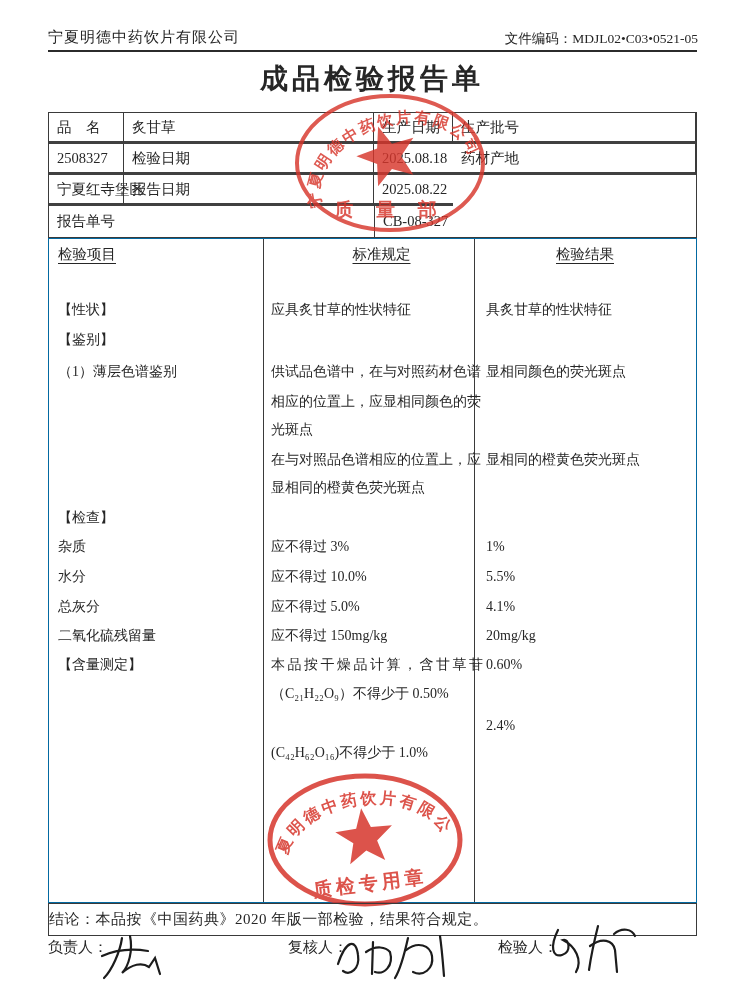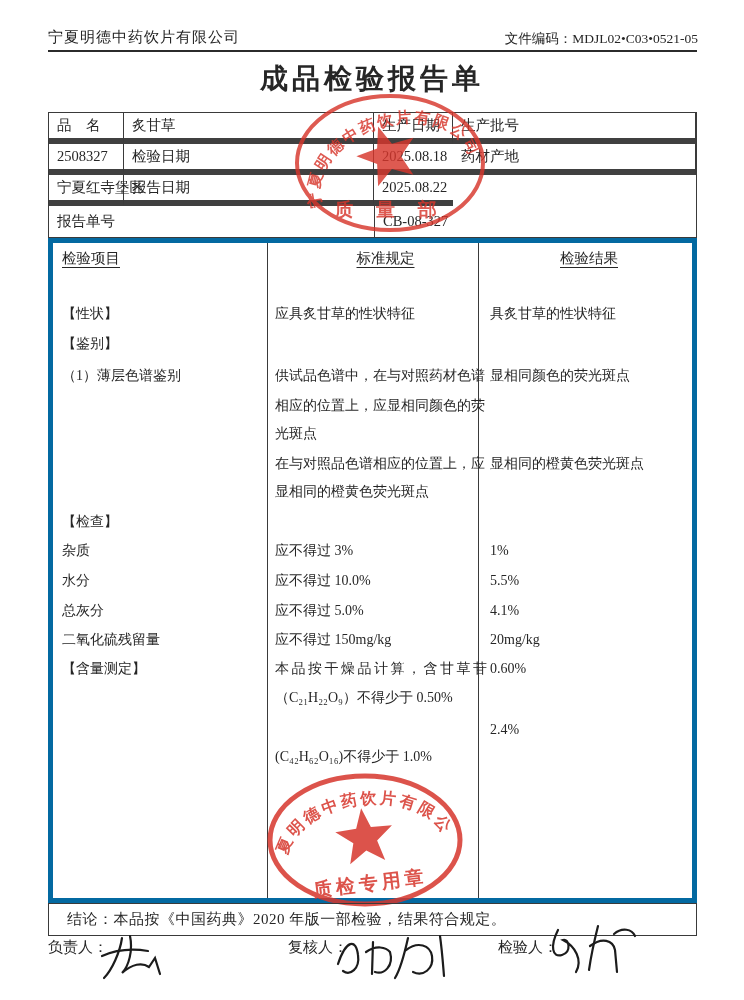--- a/index.html
+++ b/index.html
@@ -14,42 +14,42 @@
   .doccode{right:46px;top:30px;font-size:13.5px;}
   .header-rule{left:48px;top:50px;width:649px;border-top:2px solid #2b2b2b;height:0;}
   .title{left:0;top:60px;width:744px;text-align:center;font-size:28px;font-weight:bold;letter-spacing:4px;}
   
   .info-grid{
     left:48px;top:112px;width:649px;height:126px;
     display:grid;grid-template-columns:75px 250px 79px 1fr;
     grid-template-rows:1fr 1fr 1fr 1fr;
     border:1px solid #3a3a3a;box-sizing:border-box;
   }
-  .cell{border-right:1px solid #3a3a3a;border-bottom:6px solid #404040;
+  .cell{border-right:1px solid #3a3a3a;border-bottom:3px solid #404040;
     display:flex;align-items:center;padding:0 8px;font-size:14.5px;box-sizing:border-box;white-space:nowrap;}
   .cell.last{border-right:none;}
   .cell.bot{border-bottom:none;}
   .cell.nr{border-right:none;}
   .jlabel{width:100%;display:flex;justify-content:space-between;}
   
-  .main-box{left:48px;top:238px;width:649px;height:665px;border:5px solid #0369a1;box-sizing:border-box;}
+  .main-box{left:48px;top:238px;width:649px;height:665px;border:1px solid #0369a1;box-sizing:border-box;}
   .vline{position:absolute;top:0;bottom:0;width:0;border-left:1px solid #3a3a3a;}
   .v1{left:214px;} .v2{left:425px;}
   .ln{position:absolute;font-size:14px;white-space:nowrap;line-height:17px;}
   .c1{left:9px;width:200px;}
   .c2{left:222px;width:200px;}
   .c3{left:437px;width:206px;}
   .th{font-size:14.5px;text-decoration:underline;text-underline-offset:4px;}
   .th.center{text-align:center;}
   .hd2{left:227px;width:211px;}
   .hd3{left:425px;width:222px;}
   .sp{letter-spacing:2.5px;}
   
   .conclusion-box{left:48px;top:903px;width:649px;height:33px;border:1px solid #3a3a3a;box-sizing:border-box;
-    display:flex;align-items:center;padding:0 18px;font-size:15px;letter-spacing:0.5px;}
+    display:flex;align-items:center;padding:0 0;font-size:15px;letter-spacing:0.5px;}
   .sign-label{top:938px;font-size:15px;}
   .stamp{pointer-events:none;}
 </style>
 </head>
 <body>
 
 <div class="abs company">宁夏明德中药饮片有限公司</div>
 <div class="abs doccode">文件编码：MDJL02•C03•0521-05</div>
 <div class="abs header-rule"></div>
 <div class="abs title">成品检验报告单</div>

